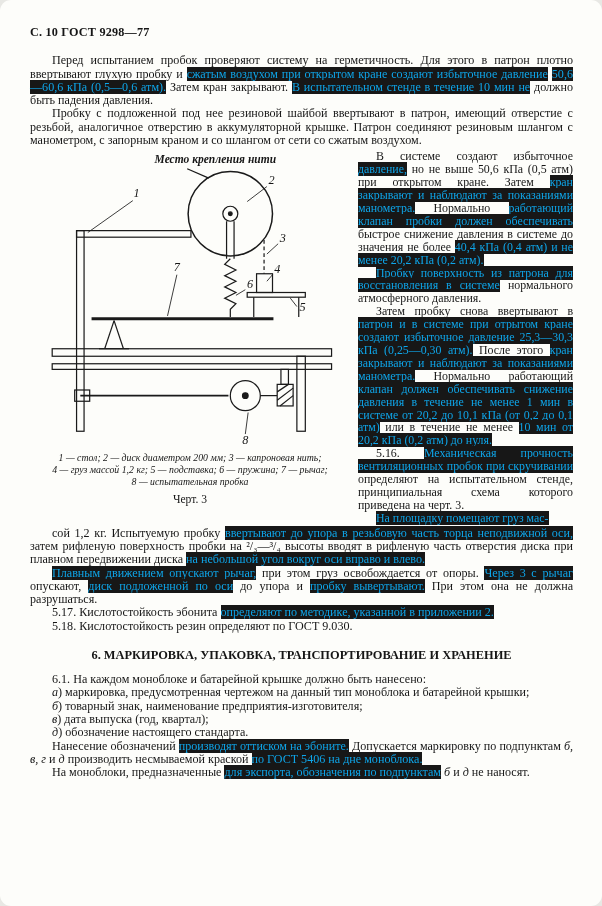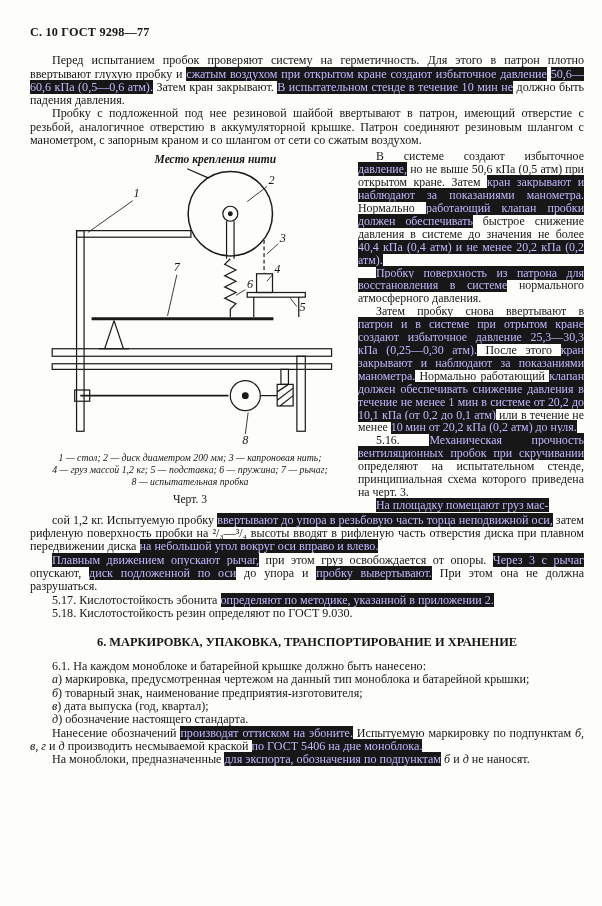--- a/index.html
+++ b/index.html
@@ -1,30 +1,30 @@
 <!DOCTYPE html>
 <html><head>
 <meta charset="utf-8">
 <style>
   * { margin:0; padding:0; box-sizing:border-box; }
   html,body { background:#e8e8e4; }
   .page {
     width:602px; height:906px; margin:0 auto;
     background:#fdfdfa; color:#161616; overflow:hidden;
-    padding:26px 18px 18px 30px;
+    padding:26px 29px 18px 30px;
     font-family:"Liberation Serif", serif;
-    font-size:12.1px; line-height:13.3px;
+    font-size:12.1px; line-height:13.3px;border-radius:11px;
   }
   .hdr { font-weight:bold; font-size:12.2px; margin-bottom:15px; letter-spacing:.2px; }
   p.para { text-align:justify; text-indent:22px; }
   .cols { display:flex; gap:8px; margin:3px 0 2px 0; }
   .fig-col { flex:0 0 320px; width:320px; }
   .text-col { flex:1; }
   .text-col p { text-align:justify; text-indent:18px; font-size:11.9px; line-height:12.9px; }
-  .hl { background:#171717; color:#c4b5fd; }
+  .hl { background:#171717; color:#0ea5e9; }
   .it { font-style:italic; }
   .legend { font-size:9.8px; line-height:12px; text-align:center; margin-top:2px; font-style:italic; }
   .fig-caption { text-align:center; font-size:11.6px; margin-top:5px; }
   .sec-heading { text-align:center; font-weight:bold; font-size:12.4px; margin:15px 10px 11px 10px; line-height:14px; }
   svg { display:block; margin:0 auto; }
   svg text { font-family:"Liberation Serif", serif; font-size:13px; font-style:italic; fill:#161616; }
   svg text.toplabel { font-size:12.3px; font-weight:bold; }
   .drawing-wrap { width:320px; }
 </style>
 </head>
@@ -141,16 +141,16 @@
   <p class="para"><span>5.18. Кислотостойкость резин определяют по ГОСТ 9.030.</span></p>
 
   <div class="sec-heading">6. МАРКИРОВКА, УПАКОВКА, ТРАНСПОРТИРОВАНИЕ И ХРАНЕНИЕ</div>
 
   <p class="para"><span>6.1. На каждом моноблоке и батарейной крышке должно быть нанесено:</span></p>
   <p class="para"><span class="it">а</span><span>) маркировка, предусмотренная чертежом на данный тип моноблока и батарейной крышки;</span></p>
   <p class="para"><span class="it">б</span><span>) товарный знак, наименование предприятия-изготовителя;</span></p>
   <p class="para"><span class="it">в</span><span>) дата выпуска (год, квартал);</span></p>
   <p class="para"><span class="it">д</span><span>) обозначение настоящего стандарта.</span></p>
 
-  <p class="para"><span>Нанесение обозначений </span><span class="hl">производят оттиском на эбоните.</span><span> Испытуемую маркировку по подпунктам </span><span class="it">б, в, г</span><span> и </span><span class="it">д</span><span> производить несмываемой краской </span><span class="hl">по ГОСТ 5406 на дне моноблока.</span></p>
+  <p class="para"><span>Нанесение обозначений </span><span class="hl">производят оттиском на эбоните.</span><span> Допускается маркировку по подпунктам </span><span class="it">б, в, г</span><span> и </span><span class="it">д</span><span> производить несмываемой краской </span><span class="hl">по ГОСТ 5406 на дне моноблока.</span></p>
   <p class="para"><span>На моноблоки, предназначенные </span><span class="hl">для экспорта, обозначения по подпунктам</span><span> </span><span class="it">б</span><span> и </span><span class="it">д</span><span> не наносят.</span></p>
 
 </div>
 
 </body></html>

